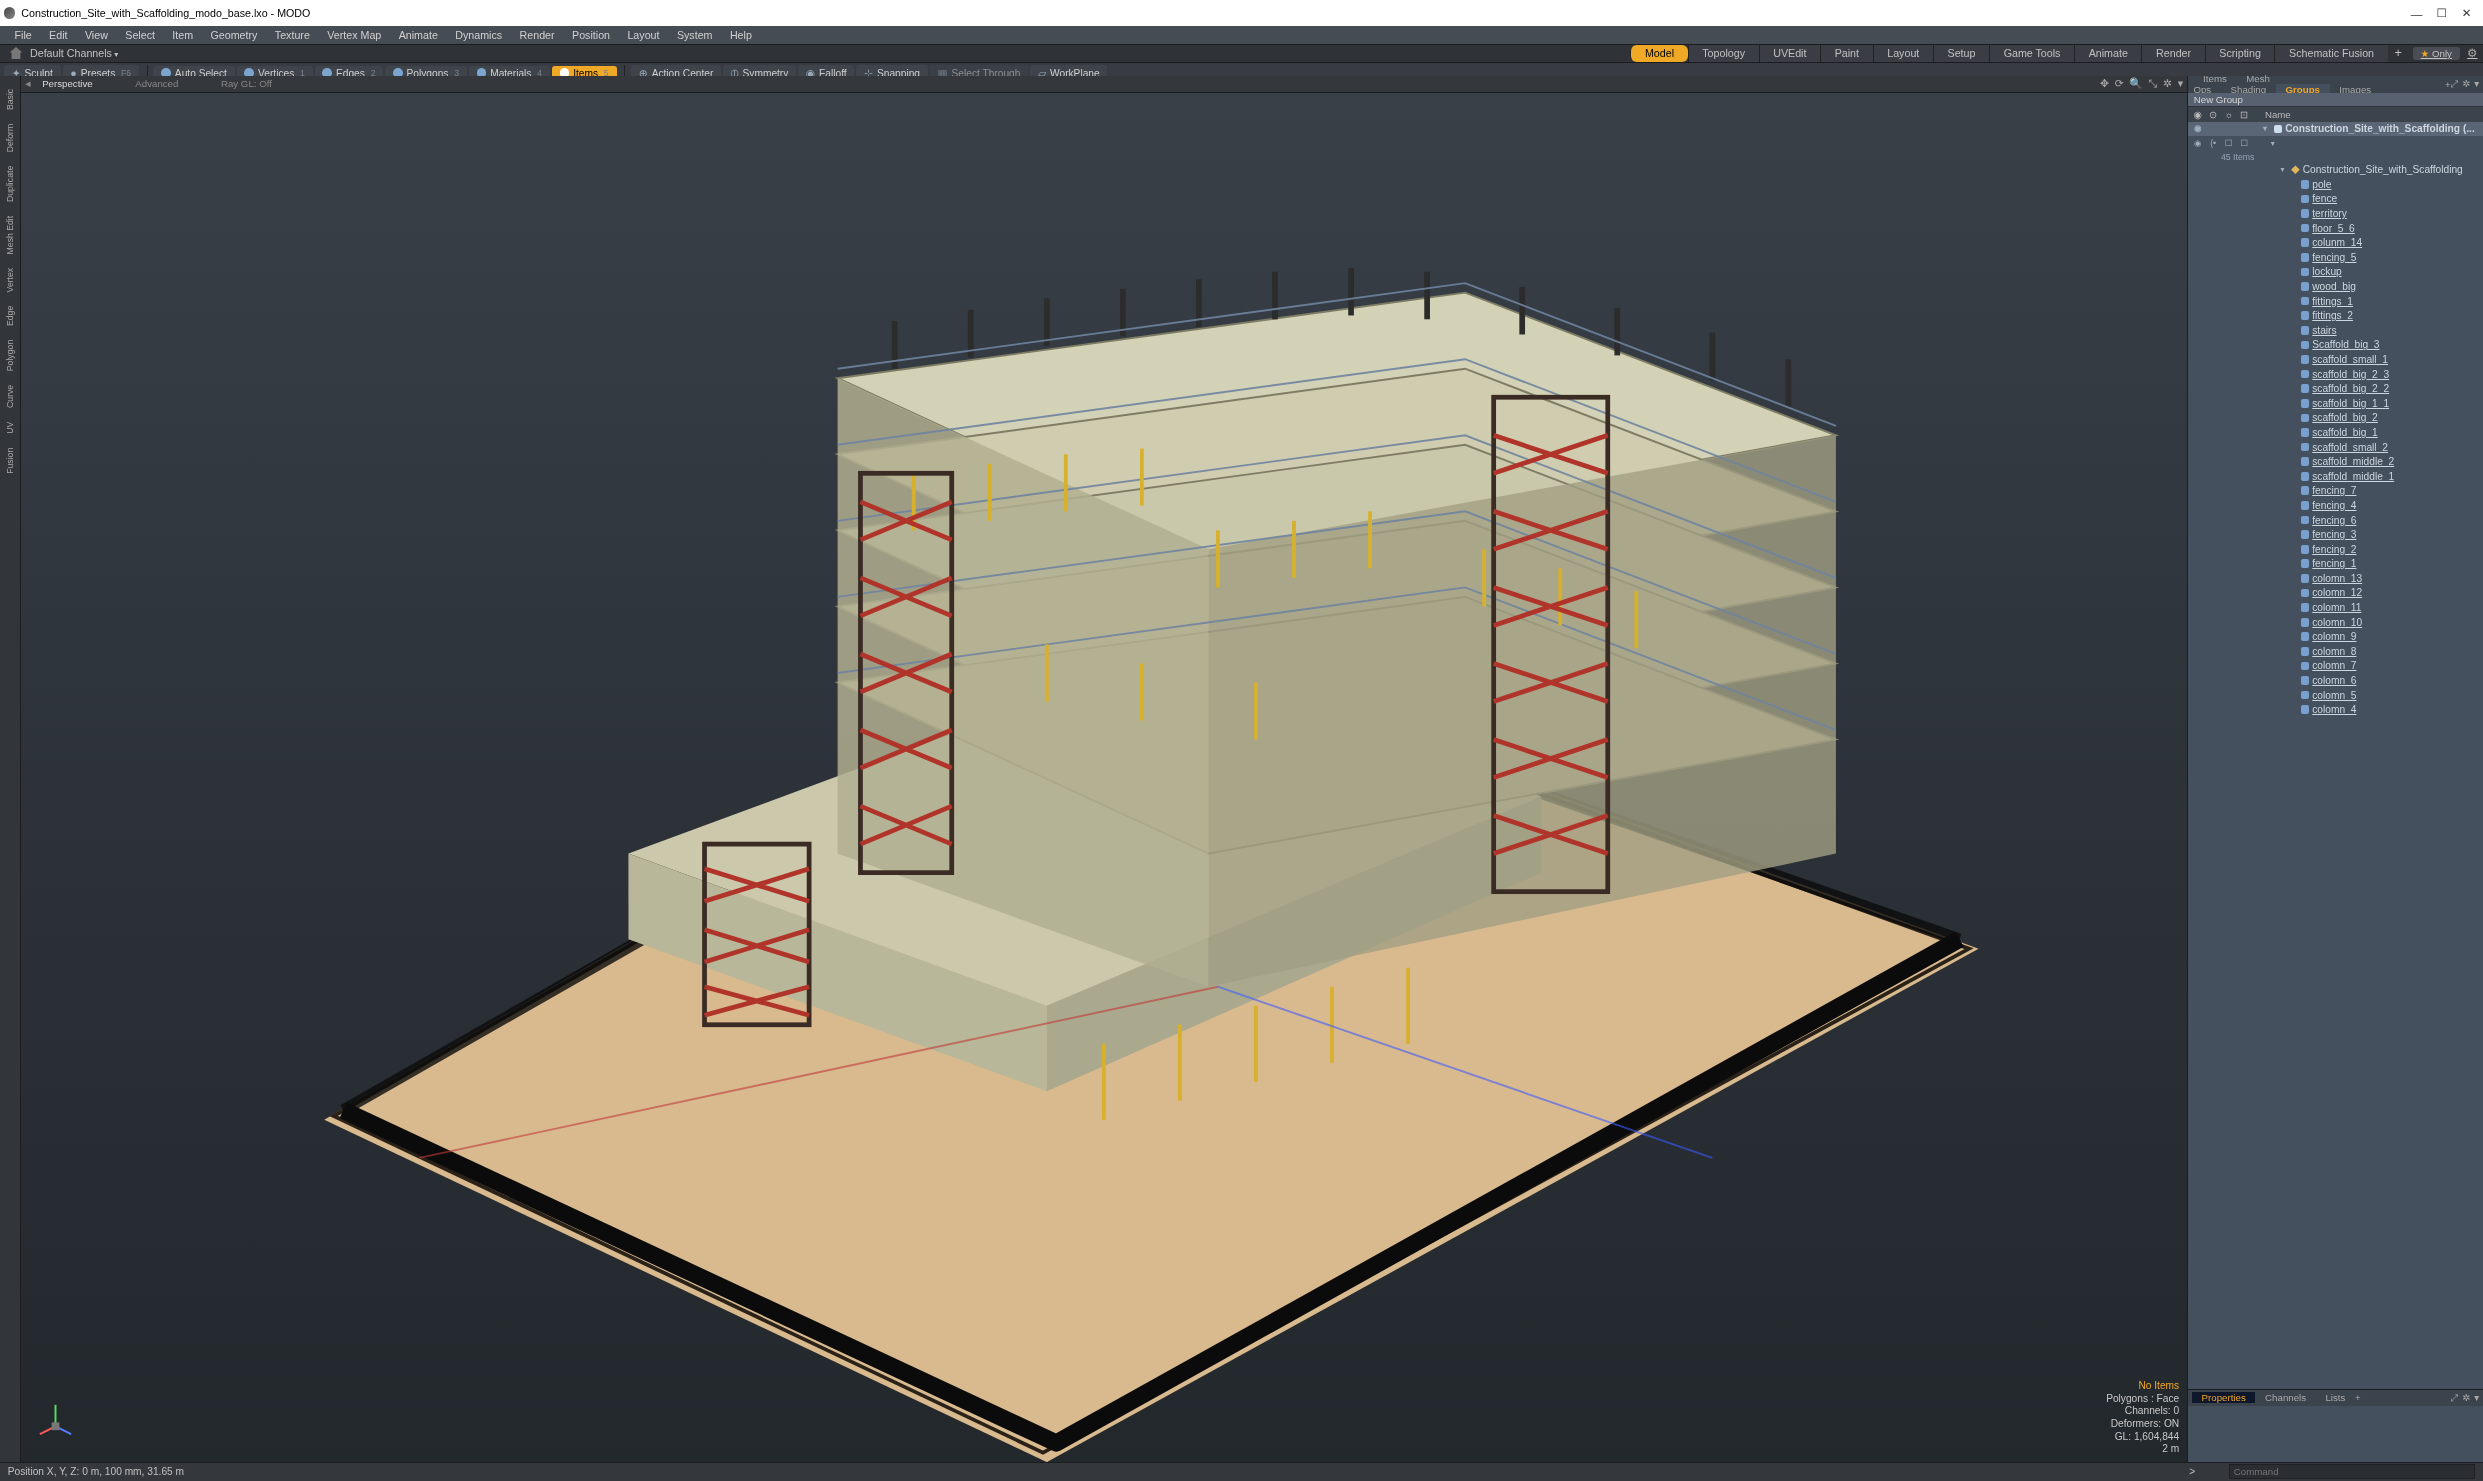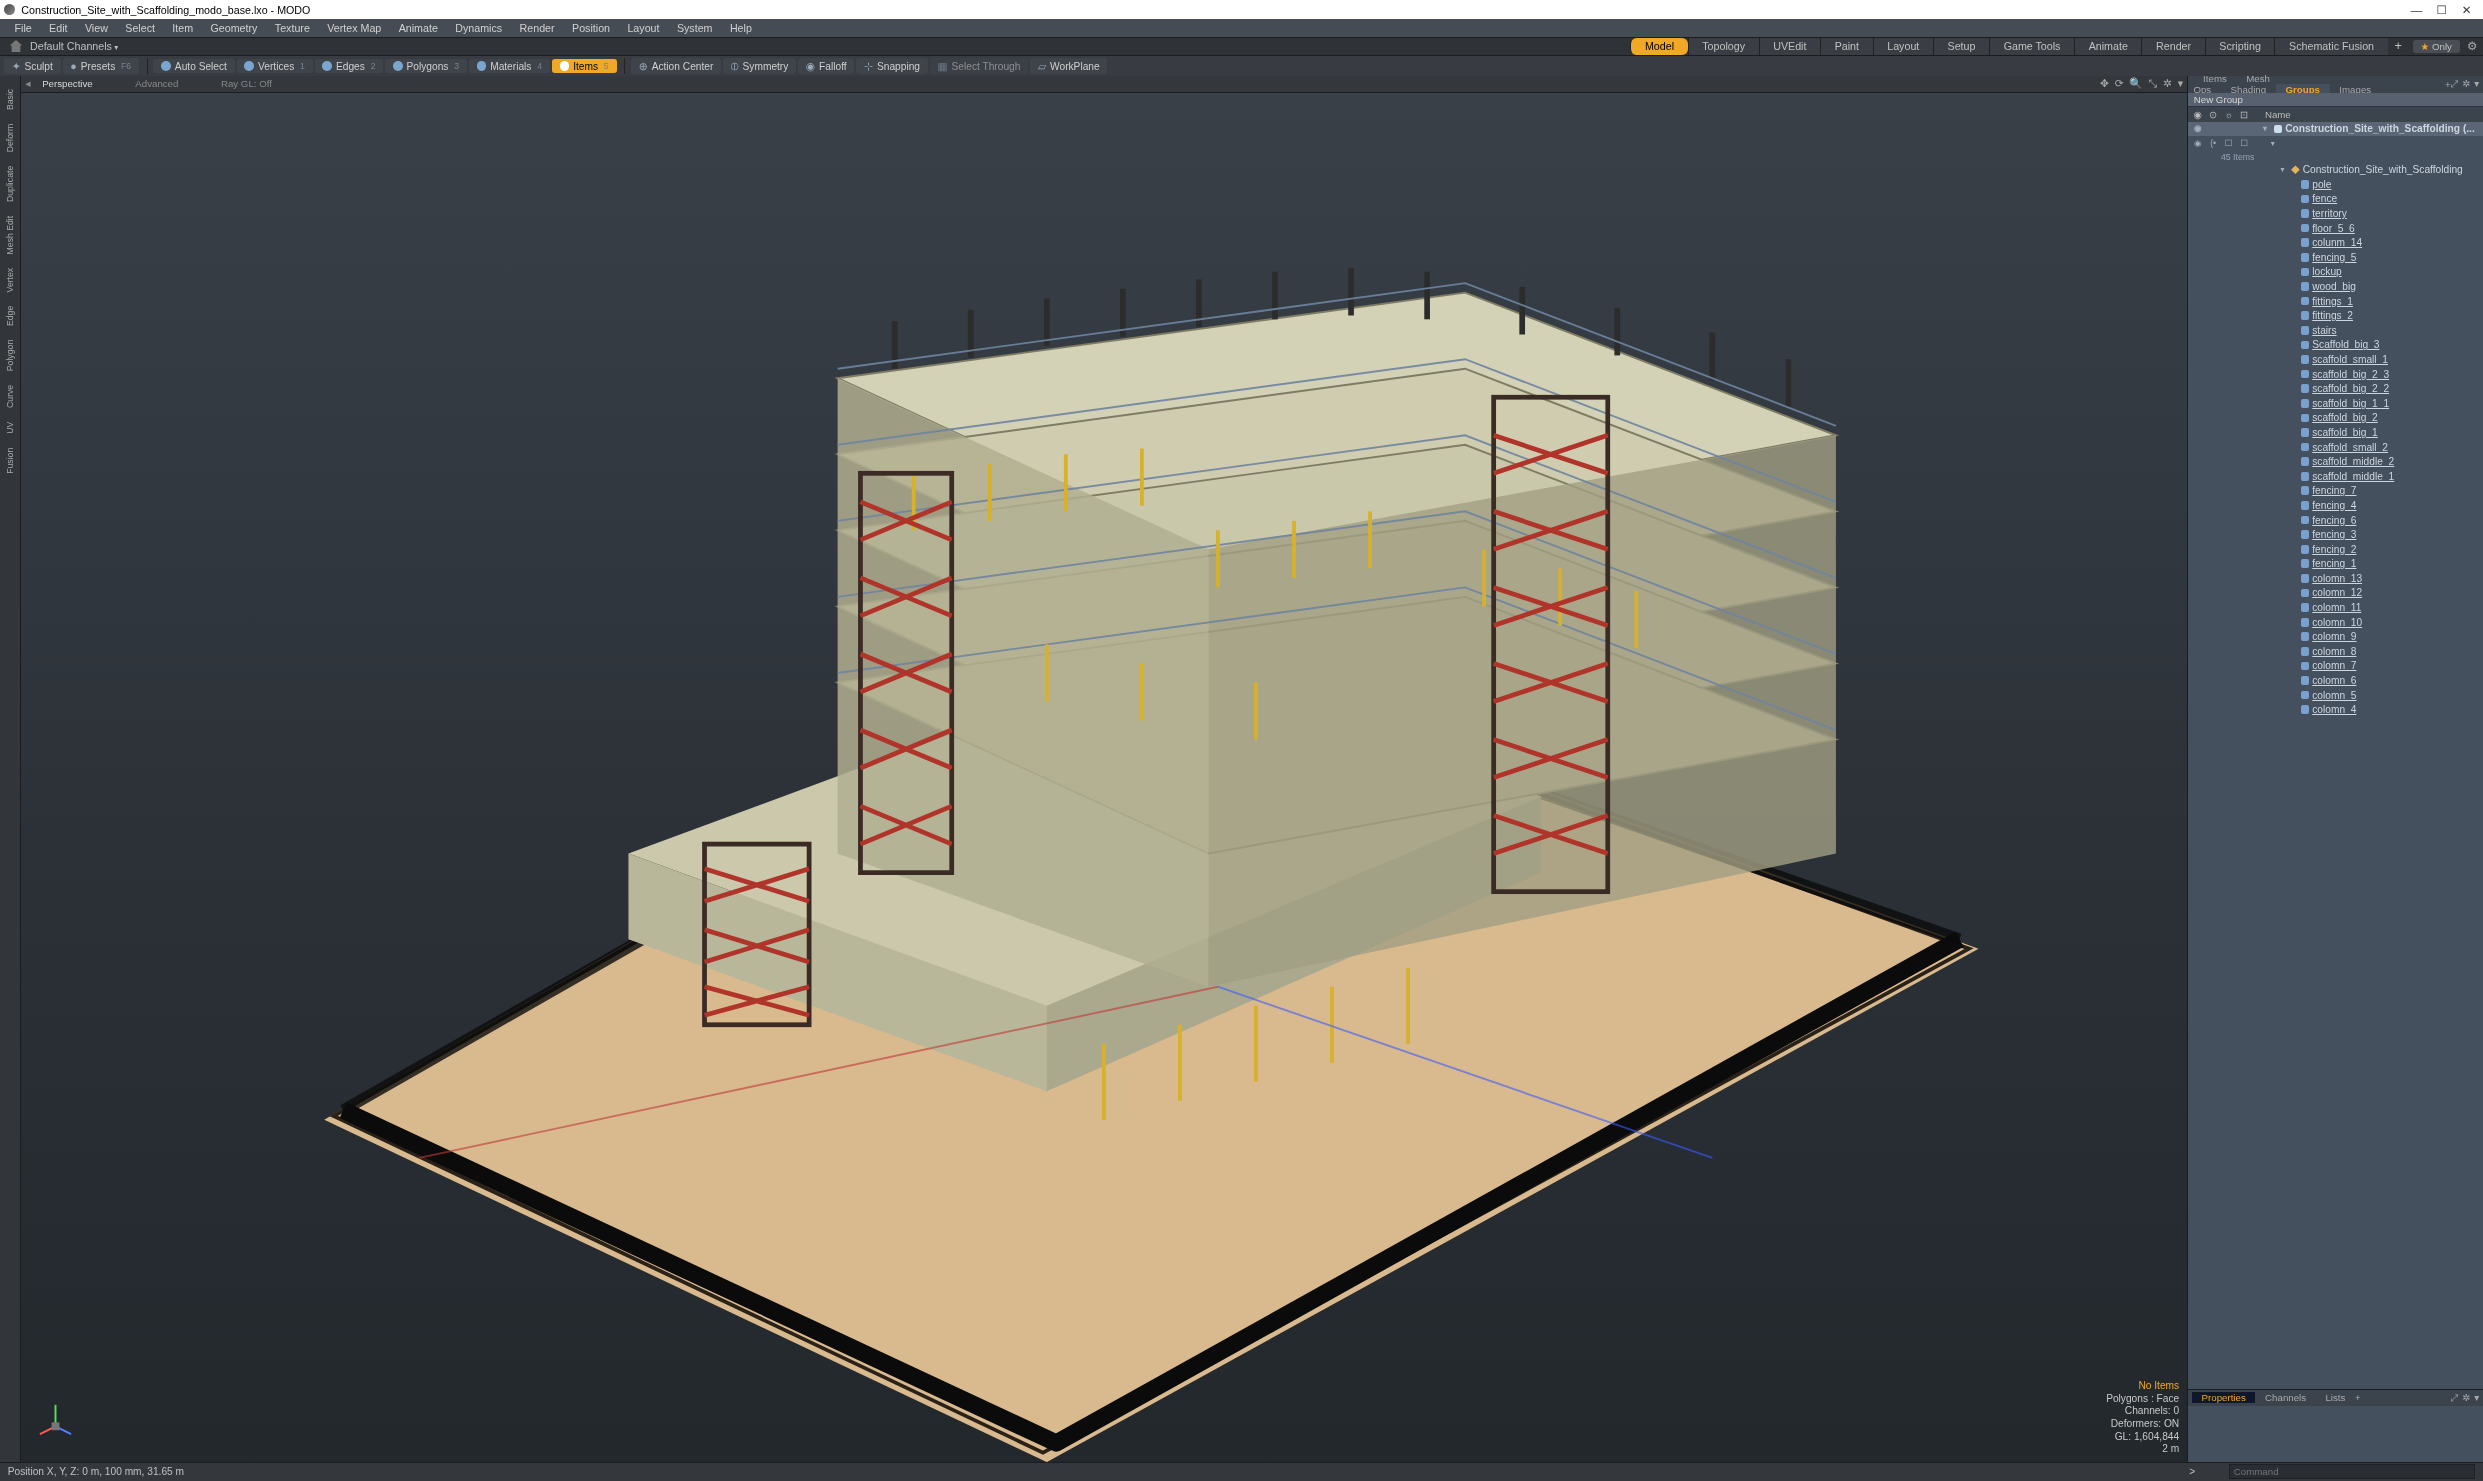--- a/index.html
+++ b/index.html
@@ -1,37 +1,37 @@
 <!DOCTYPE html>
 <html><head>
 <meta charset="utf-8">
 <style>
   * { margin:0; padding:0; box-sizing:border-box; font-family:"Segoe UI",Arial,sans-serif; }
   html,body { width:100%; height:100%; background:#262b30; color:#b8b8b8; font-size:10.7px; overflow:hidden; }
 
   
-  .titlebar { height:19px; background:#ffffff; color:#000; display:flex; align-items:center; padding:0 3.9px; font-size:10.7px; }
+  .titlebar { height:26px; background:#ffffff; color:#000; display:flex; align-items:center; padding:0 3.9px; font-size:10.7px; }
   .titlebar .app-icon { width:11.6px; height:11.6px; border-radius:50%; background:linear-gradient(135deg,#444,#888); margin-right:5.8px; }
   .titlebar .title { flex:1; }
   .titlebar .winbtn { width:25px; text-align:center; cursor:pointer; font-size:11.6px; color:#333; }
 
   
   .menubar { height:17.5px; background:#464c54; display:flex; align-items:center; padding:0 5.8px; color:#d0d0d0; }
   .menubar .menu-item { padding:0 8.7px; cursor:pointer; }
 
   
   .layouts-row { height:19.4px; background:#2f3338; display:flex; align-items:center; padding:0 3.9px; color:#c0c0c0; border-top:1px solid #1a1c1f; border-bottom:1px solid #1a1c1f; }
   .layouts-row .home-icon { width:12.6px; height:12.6px; background:#777; clip-path:polygon(50% 0,100% 45%,85% 45%,85% 100%,15% 100%,15% 45%,0 45%); margin:0 5.8px; cursor:pointer; }
   .layouts-row .layout-label { padding:0 7.8px 0 1.9px; cursor:pointer; }
   .layouts-row .layout-label::after { content:" ▾"; font-size:7.8px; }
   .layouts-row .tabs { display:flex; margin-left:auto; height:100%; }
   .layouts-row .tab { padding:0 13.6px; display:flex; align-items:center; cursor:pointer; border-left:1px solid #222; background:#3a3e44; }
   .layouts-row .tab.active { background:#f0a827; color:#000;border-radius:6px; }
   .layouts-row .plus-tab { width:21.3px; text-align:center; cursor:pointer; font-size:12.6px; }
-  .layouts-row .right-extras { display:flex; align-items:center; gap:5.8px; margin-left:3.9px; }
+  .layouts-row .right-extras { display:flex; align-items:center; gap:5.8px; margin-left:3.9px;text-decoration:underline; }
   .layouts-row .only-pill { background:#4a4e54; border-radius:2.9px; padding:1px 7.8px; font-size:9.7px; cursor:pointer; }
   .layouts-row .only-pill::before{ content:"★ "; color:#f0a827; }
   .layouts-row .gear { width:13.6px; height:13.6px; color:#aaa; cursor:pointer; font-size:11.6px; text-align:center; }
 
   
   .toolbar-row { height:21.3px; background:#383c42; display:flex; align-items:center; padding:0 3.9px; border-bottom:1px solid #1a1c1f; }
   .tool-btn { display:flex; align-items:center; gap:3.9px; padding:1.9px 7.8px; margin-right:1.9px; border-radius:2.9px; background:#3f444b; cursor:pointer; color:#cfcfcf; font-size:10.2px; }
   .tool-btn .dot { width:9.7px; height:9.7px; border-radius:50%; background:#7ba4cf; }
   .tool-btn.sel-active { background:#f0a827; color:#000; }
   .tool-btn.sel-active .dot{ background:#fff; }

